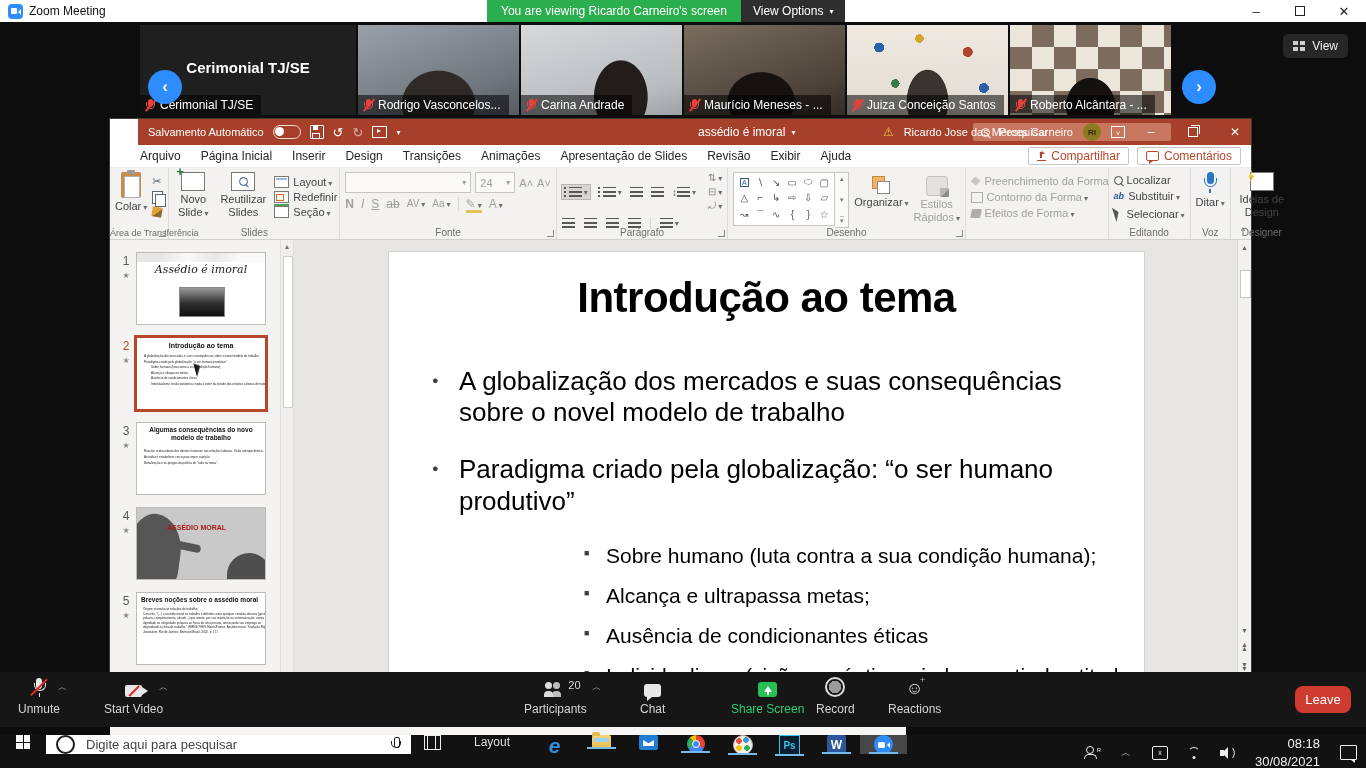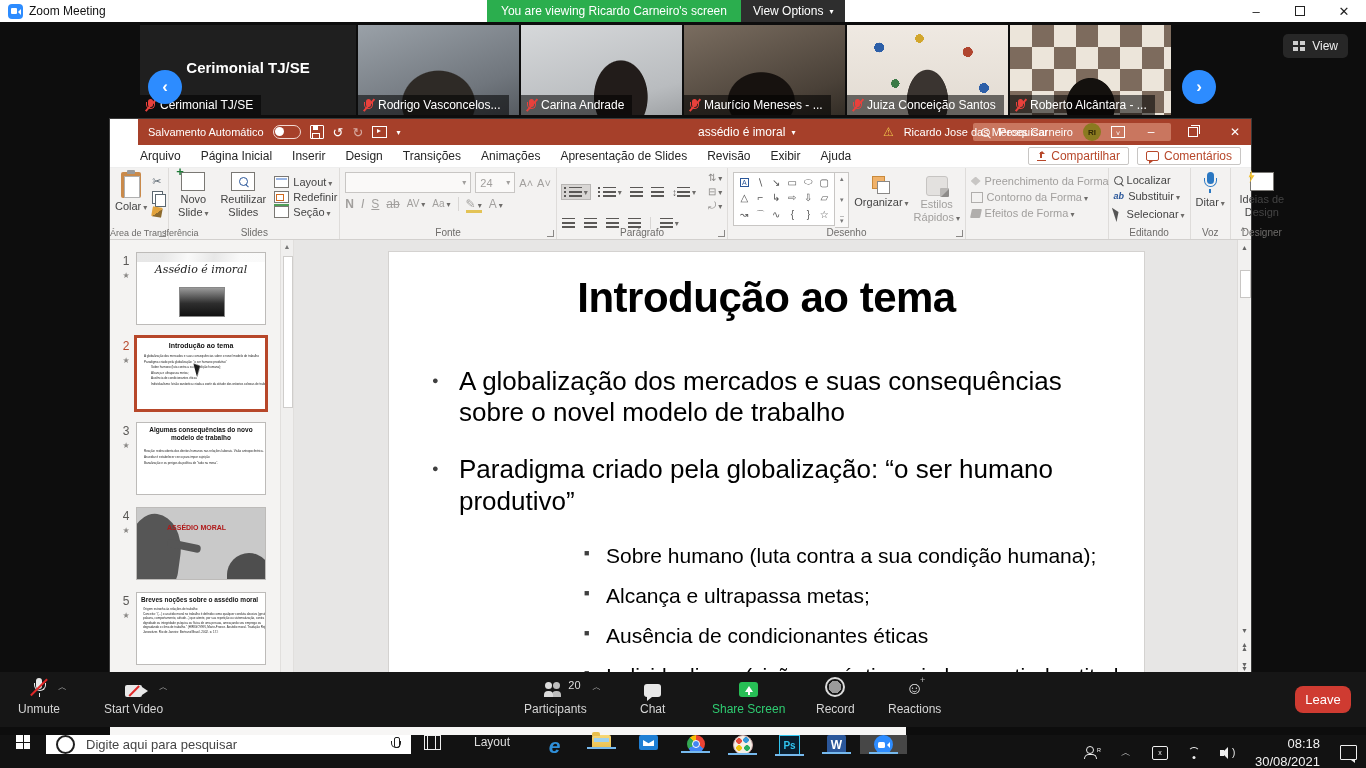--- a/index.html
+++ b/index.html
@@ -803,21 +803,21 @@
             <span class="chev" style="left:48px">︿</span>
           </span>
         <span>Participants</span>
       </div>
       <div class="zt-btn" style="left:640px">
         <span class="zt-ic">
             <span class="bubble"></span>
           </span>
         <span>Chat</span>
       </div>
-      <div class="zt-btn" style="left:712px">
+      <div class="zt-btn" style="left:731px">
         <span class="zt-ic">
             <span class="shr">
               <i class="shr-stem"></i>
             </span>
           </span>
         <span class="greenlabel">Share Screen</span>
       </div>
       <div class="zt-btn" style="left:816px">
         <span class="zt-ic">
             <span class="rec"></span>

